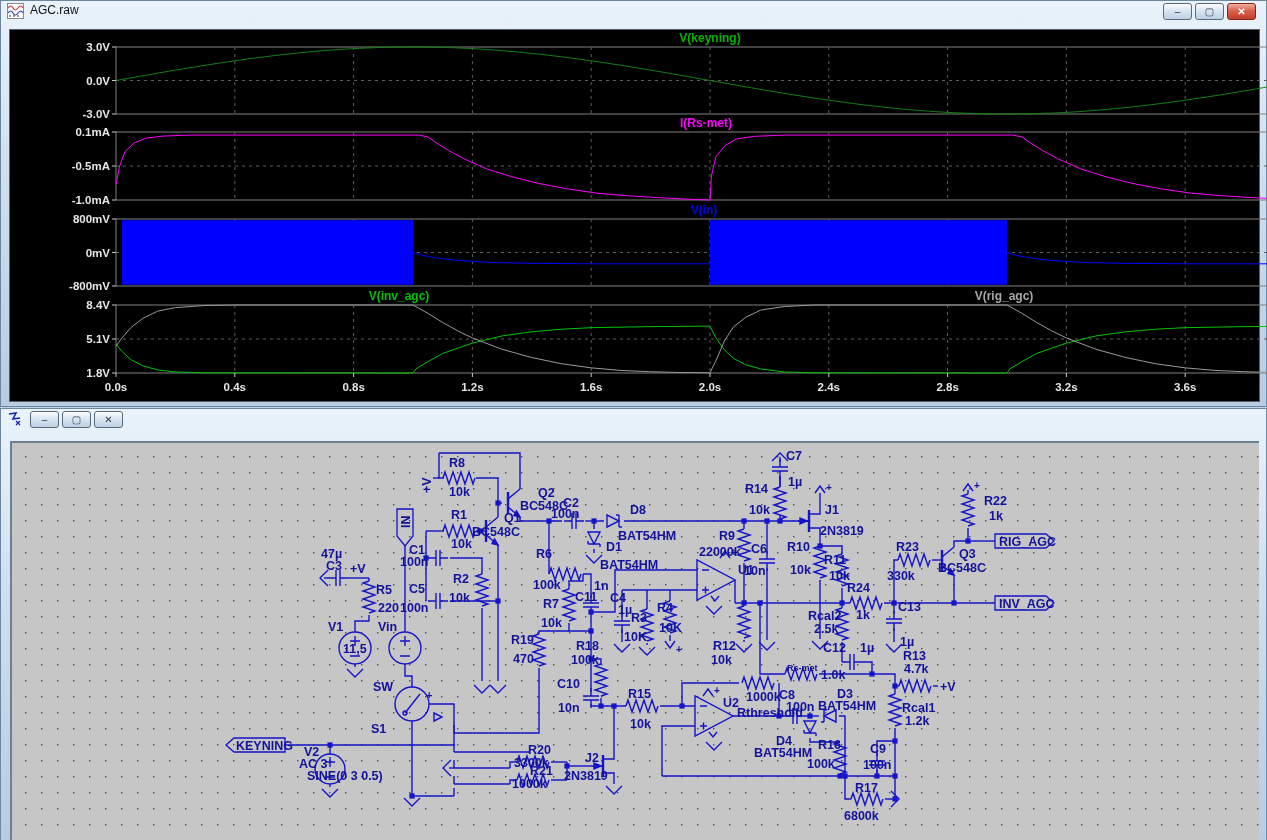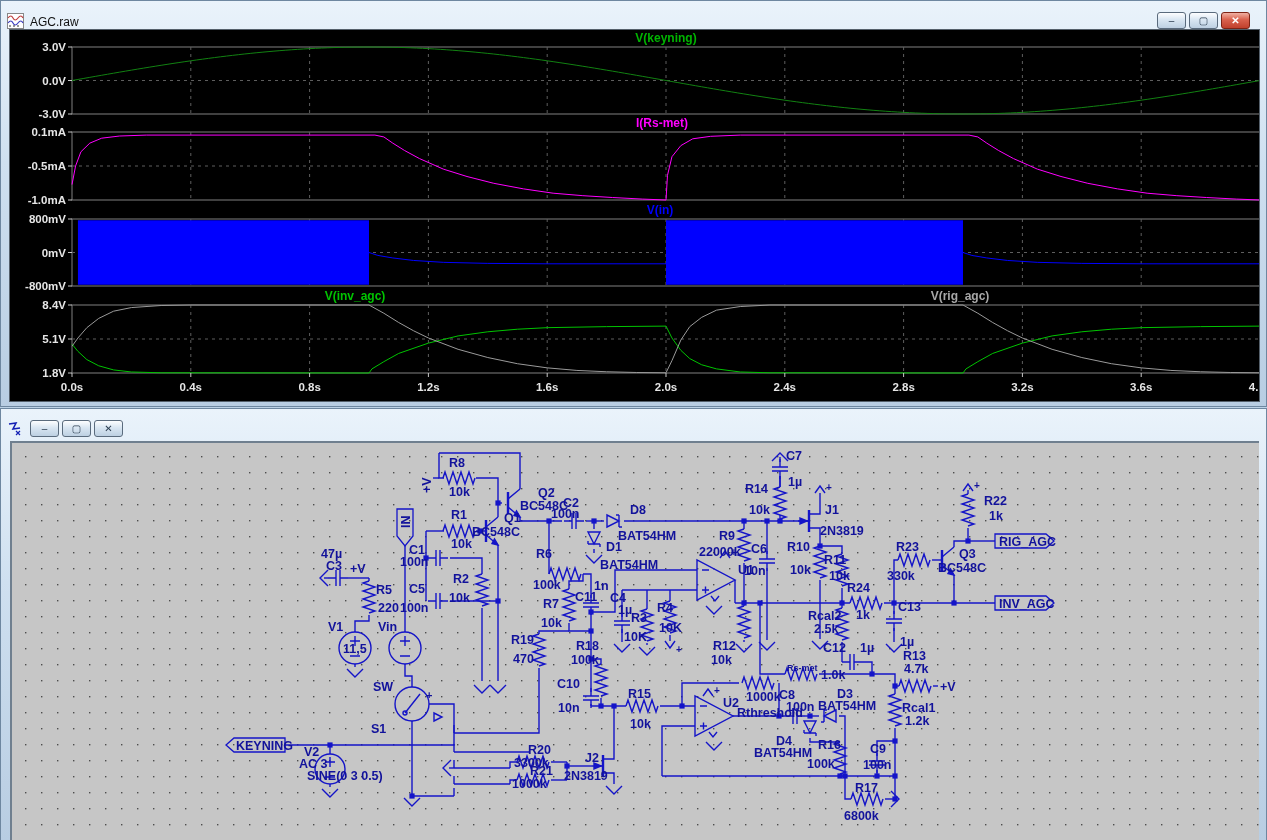--- a/index.html
+++ b/index.html
@@ -1,24 +1,24 @@
 <!DOCTYPE html>
 <html><head>
 <meta charset="utf-8">
 <style>
   html,body{margin:0;padding:0;background:#9fb6cc;font-family:"Liberation Sans",sans-serif;}
   #stage{position:relative;width:1267px;height:840px;overflow:hidden;background:#bcd2e6;}
   .win{position:absolute;left:0;width:1267px;box-sizing:border-box;border:1px solid #6e87a0;background:linear-gradient(#eaf3fb,#cfe0f0 40%,#b8cde2);}
-  .titlebar{height:26px;display:flex;align-items:flex-end;padding:2px 12px 0 6px;}
+  .titlebar{height:26px;display:flex;align-items:flex-start;padding:2px 6px 0 6px;}
   .title-ico{width:17px;height:16px;margin-right:6px;flex:0 0 auto;}
   .title-text{font-size:12px;color:#111;flex:1 1 auto;}
   .winbtns{display:flex;gap:3px;margin-right:4px;}
   .wbtn{width:29px;height:17px;border:1px solid #5a6b7d;border-radius:3px;background:linear-gradient(#fdfeff,#d9e6f2 45%,#bdd0e2);display:flex;align-items:center;justify-content:center;font-size:10px;color:#2b3d50;box-sizing:border-box;}
   .wbtn.close-active{background:linear-gradient(#f0b0a2,#d9614d 45%,#c0402c);border-color:#7e2416;color:#fff;font-weight:bold;}
-  .client-raw{position:absolute;left:8px;top:28px;width:1251px;height:373px;background:#000;border:1px solid #55606b;box-sizing:border-box;}
+  .client-raw{position:absolute;left:8px;top:28px;width:1251px;height:373px;background:#000;border:1px solid #55606b;box-sizing:border-box;padding-left:44px;}
   .client-asc{position:absolute;left:9px;top:32px;width:1249px;height:400px;background:#c6c6c6;border-left:2px solid #6f7f8f;border-top:2px solid #6f7f8f;box-sizing:border-box;}
   svg text{font-family:"Liberation Sans",sans-serif;}
 </style>
 </head>
 <body>
 
 <div id="stage">
 
   <div class="win" style="top:0;height:407px;">
     <div class="titlebar">

